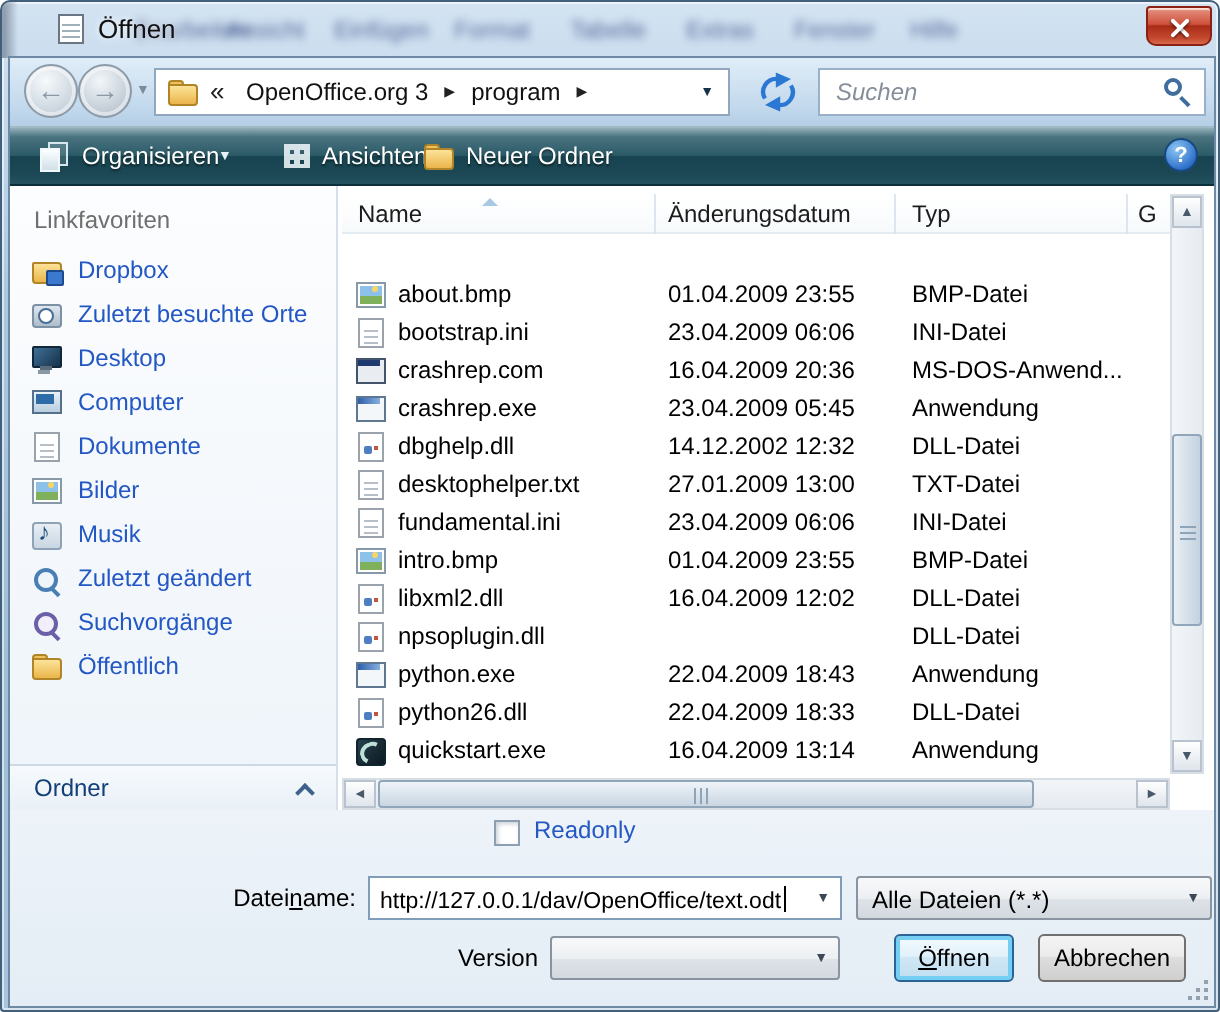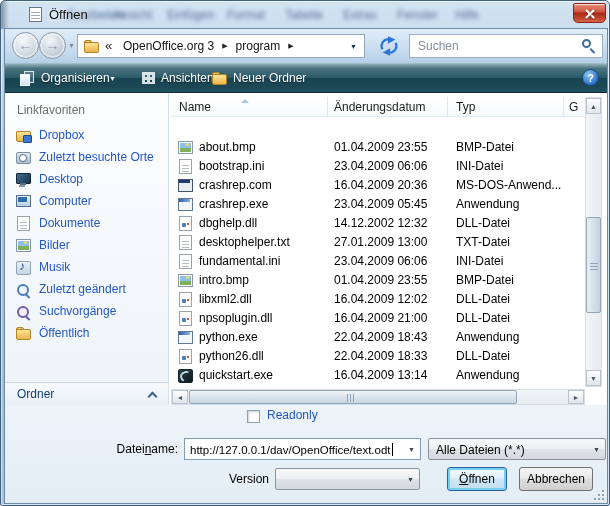--- a/index.html
+++ b/index.html
@@ -38,21 +38,21 @@
   .crumb-folder{position:absolute;left:5px;top:3px;width:16px;height:16px}
   .laquo{position:absolute;left:27px;top:3px;font-size:13px;color:#222}
   .g-laquo::after{content:"\00AB"}
   .breadcrumb{position:absolute;left:40px;top:0;height:22px;display:flex;align-items:center}
   .crumb{font-size:12px;color:#111;padding:0 5px;white-space:nowrap}
   .crumb-sep{font-size:7px;color:#222;padding:0 3px}
   .g-play::after{content:"\25B6"}
   .crumb-drop{position:absolute;right:7px;top:8px;font-size:7px;color:#16324a}
   .refresh-btn{position:absolute;left:371px;top:6px;width:28px;height:22px}
   .search-box{position:absolute;left:404px;top:5px;width:194px;height:24px;background:#fff;border:1px solid #9ab0c8}
-  .search-hint{position:absolute;left:8px;top:4px;font-size:12px;color:#858f9a}
+  .search-hint{position:absolute;left:8px;top:4px;font-size:12px;font-style:italic;color:#858f9a}
   .search-glass{position:absolute;right:11px;top:4px;width:9px;height:9px;border:2px solid #3e6d9e;border-radius:50%}
   .search-glass::after{content:"";position:absolute;left:7px;top:7px;width:6px;height:2px;background:#3e6d9e;transform:rotate(45deg);transform-origin:0 0}
   
   .toolbar{position:absolute;left:0;top:34px;width:602px;height:30px;
     background:linear-gradient(180deg,#93b0ba 0%,#49737f 16%,#2b5a67 49%,#174450 51%,#1b4854 82%,#25525f 100%);
     border-top:1px solid #9fbcc6;border-bottom:1px solid #0c303b}
   .tool-label{position:absolute;top:7px;font-size:12px;color:#fff;text-shadow:0 1px 1px rgba(0,0,0,.5);white-space:nowrap}
   .tl-org{left:36px}.tl-views{left:156px}.tl-newf{left:228px}
   .tool-caret{position:absolute;top:11px;font-size:7px;color:#e8f2f6}
   .tc-org{left:104px}.tc-views{left:214px}
@@ -352,21 +352,20 @@
           </div>
           <div class="lrow" style="top: 171px;">
             <div class="fi i-dll"></div>
             <span class="c-name">libxml2.dll</span>
             <span class="c-date">16.04.2009 12:02</span>
             <span class="c-type">DLL-Datei</span>
           </div>
           <div class="lrow" style="top: 190px;">
             <div class="fi i-dll"></div>
             <span class="c-name">npsoplugin.dll</span>
-            <span class="c-date">16.04.2009 21:00</span>
             <span class="c-type">DLL-Datei</span>
           </div>
           <div class="lrow" style="top: 209px;">
             <div class="fi i-app"></div>
             <span class="c-name">python.exe</span>
             <span class="c-date">22.04.2009 18:43</span>
             <span class="c-type">Anwendung</span>
           </div>
           <div class="lrow" style="top: 228px;">
             <div class="fi i-dll"></div>

